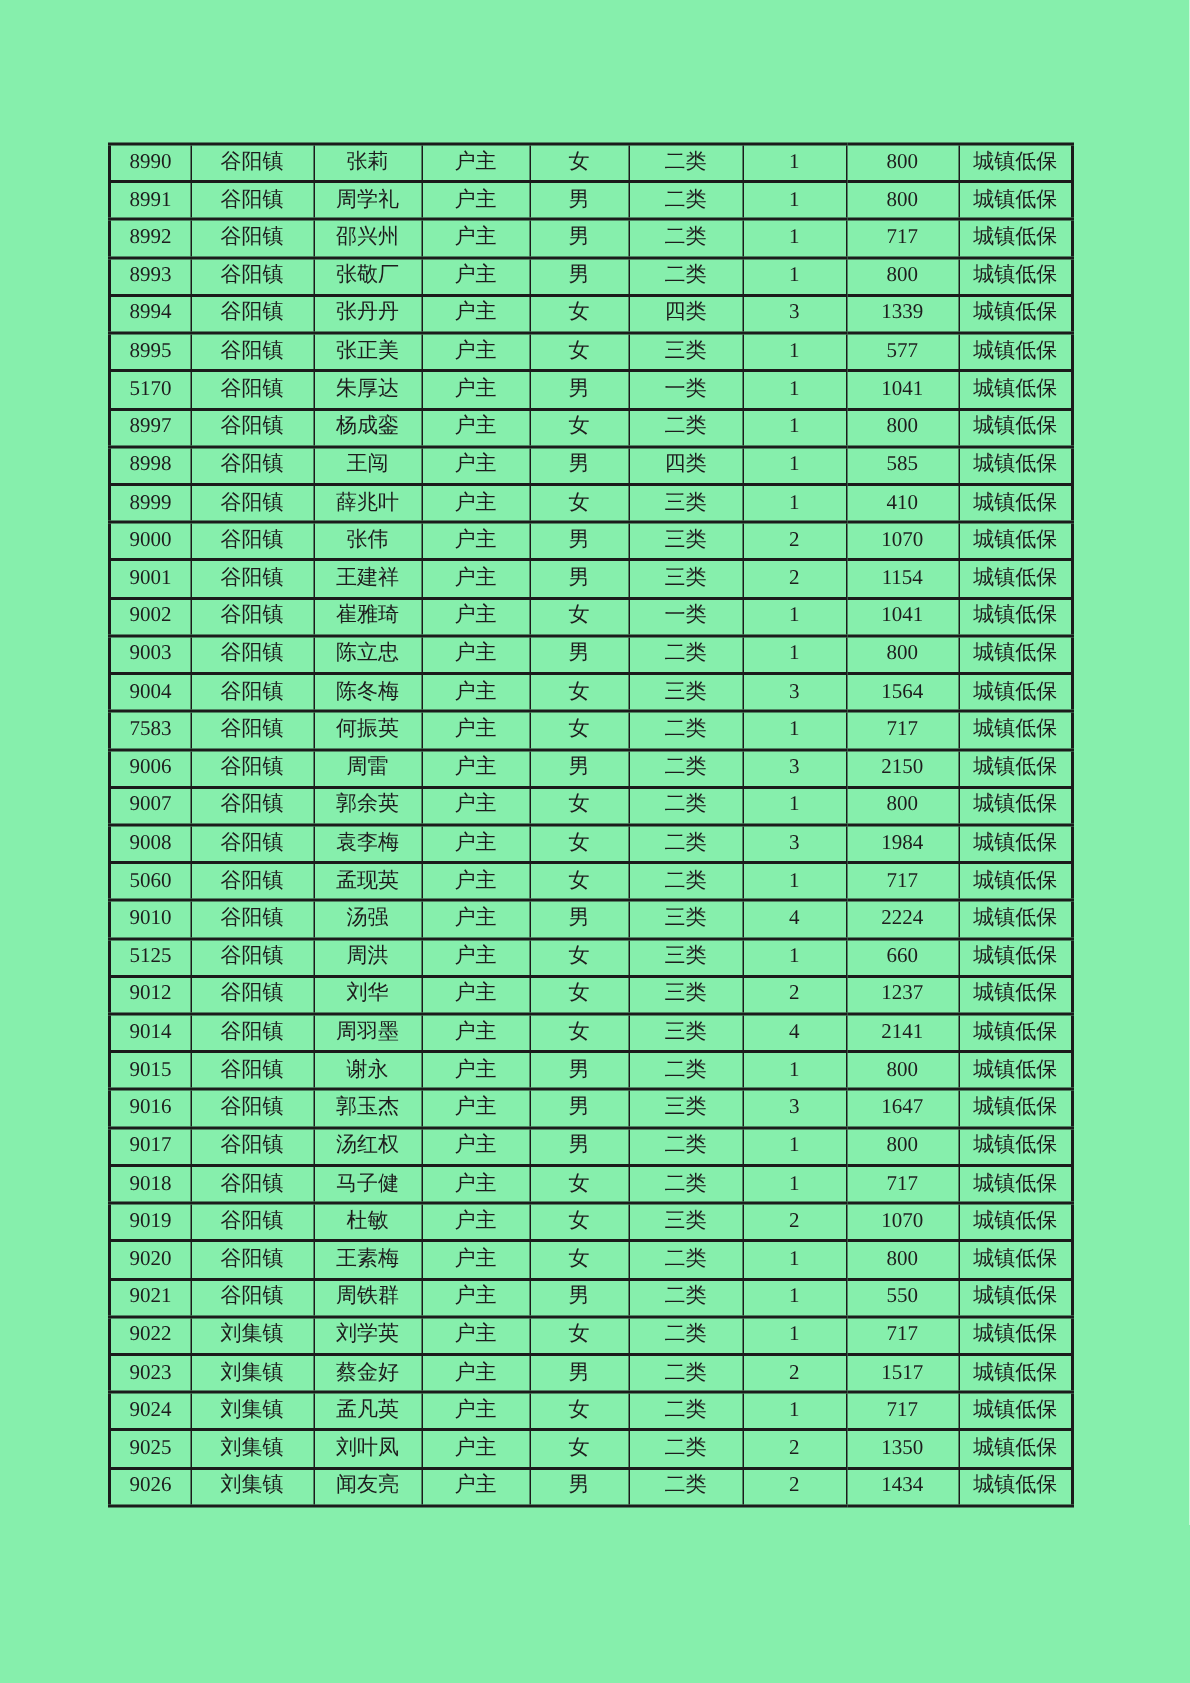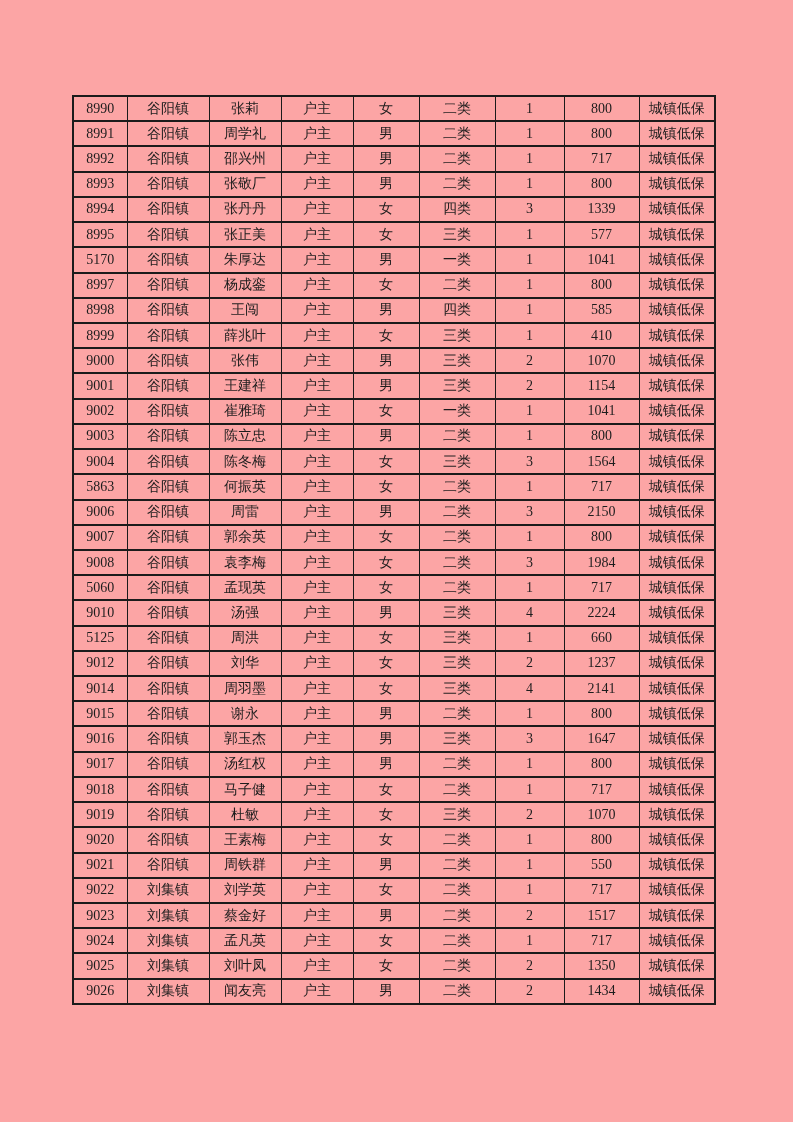--- a/index.html
+++ b/index.html
@@ -4,21 +4,21 @@
 <style>
   html, body {
     margin: 0;
     padding: 0;
     background: #ffffff;
   }
   .page {
     position: relative;
     width: 793px;
     height: 1122px;
-    background: #fca5a5;
+    background: #86efac;
     overflow: hidden;
     font-family: "Liberation Serif", "DejaVu Serif", serif;
   }
   .data-table {
     position: absolute;
     left: 72px;
     top: 95px;
     width: 642px;
     height: 910px;
     table-layout: fixed;
@@ -216,21 +216,21 @@
           <td>谷阳镇</td>
           <td>陈冬梅</td>
           <td>户主</td>
           <td>女</td>
           <td>三类</td>
           <td>3</td>
           <td>1564</td>
           <td>城镇低保</td>
         </tr>
         <tr>
-          <td>5863</td>
+          <td>7583</td>
           <td>谷阳镇</td>
           <td>何振英</td>
           <td>户主</td>
           <td>女</td>
           <td>二类</td>
           <td>1</td>
           <td>717</td>
           <td>城镇低保</td>
         </tr>
         <tr>

